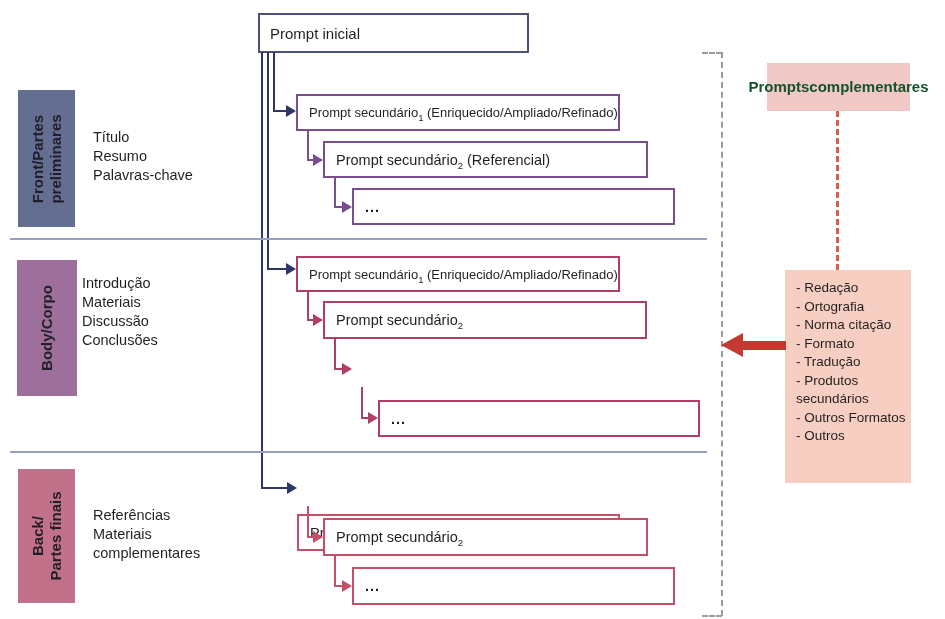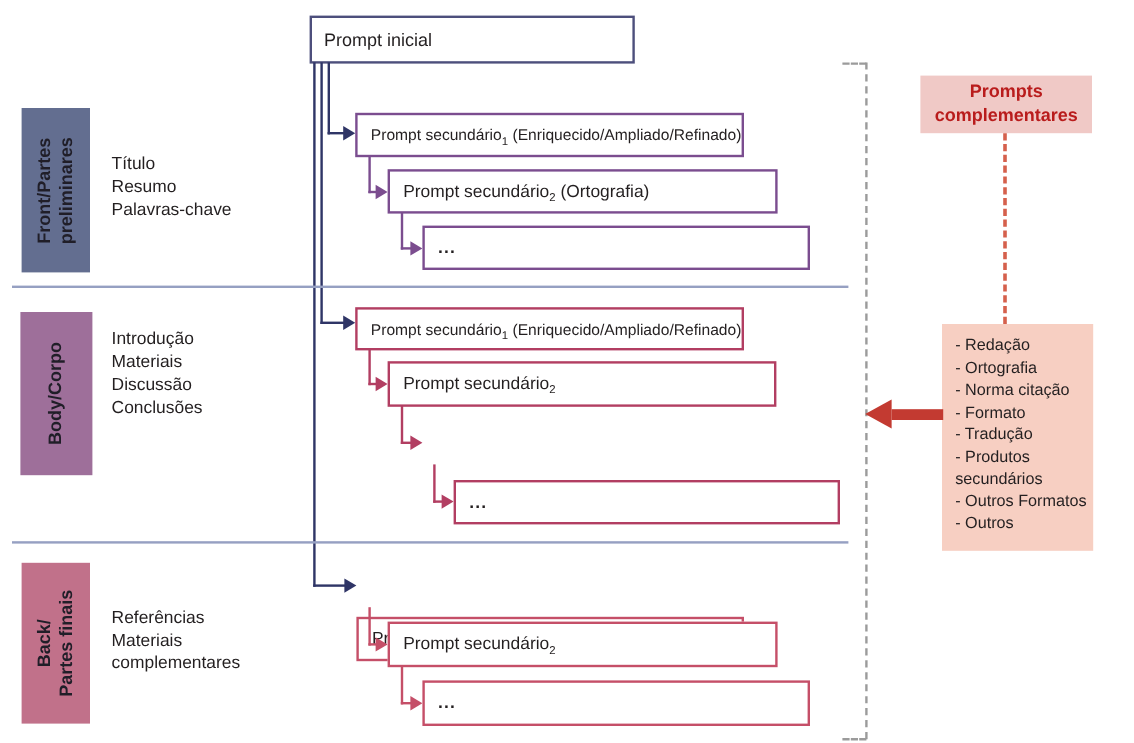--- a/index.html
+++ b/index.html
@@ -54,27 +54,27 @@
   }
   .side-list { position:absolute; font-size:14.5px; line-height:19px; }
 
   .divider { position:absolute; left:10px; width:697px; height:2px; background:#96a0c2; }
 
   
   .gray-dash-v { position:absolute; left:721px; width:0; border-left:2px dashed #9b9b9b; }
   .gray-dash-h { position:absolute; height:0; border-top:2px dashed #9b9b9b; }
   .comp-header {
     position:absolute; left:767px; top:63px; width:143px; height:48px;
-    background:#f0c9c6; box-sizing:border-box; display:flex; flex-direction:column;
+    background:#f0c9c6; box-sizing:border-box; display:flex; flex-direction:row;
     align-items:center; justify-content:center; font-weight:700; font-size:15px;
-    line-height:20px; text-align:center; color:#b91c1c;
+    line-height:20px; text-align:center; color:#14532d;
   }
   .red-dash-v { position:absolute; left:836px; top:111px; height:159px; width:0; border-left:3px dashed #d5604c; }
   .comp-list {
-    position:absolute; left:785px; top:270px; width:126px; height:189px;
+    position:absolute; left:785px; top:270px; width:126px; height:213px;
     background:#f7cfc2; box-sizing:border-box; padding:9px 4px 0 11px;
     font-size:13.5px; line-height:18.5px;
   }
   .red-arrow-shaft { position:absolute; left:743px; top:341px; width:43px; height:9px; background:#c33a31; }
   .red-arrow-head {
     position:absolute; left:721px; top:333px; width:0; height:0;
     border-top:12px solid transparent; border-bottom:12px solid transparent;
     border-right:22px solid #c33a31;
   }
 </style>
@@ -115,36 +115,36 @@
   </div>
 
   <div class="pbox front-border small-text" style="left:296px; top:94px; width:324px; height:37px;">
     <span class="boxtext"><span>Prompt secundário</span><sub>1</sub><span> (Enriquecido/Ampliado/Refinado)</span></span>
   </div>
   <div class="vline c-purple" style="left:307px; top:130px; height:31px;"></div>
   <div class="hline c-purple" style="left:307px; top:159px; width:8px;"></div>
   <div class="arr arr-purple" style="left:313px; top:154px;"></div>
 
   <div class="pbox front-border" style="left:323px; top:141px; width:325px; height:37px;">
-    <span class="boxtext"><span>Prompt secundário</span><sub>2</sub><span> (Ortografia)</span></span>
+    <span class="boxtext"><span>Prompt secundário</span><sub>2</sub><span> (Referencial)</span></span>
   </div>
   <div class="vline c-purple" style="left:334px; top:177px; height:31px;"></div>
   <div class="hline c-purple" style="left:334px; top:206px; width:10px;"></div>
   <div class="arr arr-purple" style="left:342px; top:201px;"></div>
 
   <div class="pbox front-border ellipsis-label" style="left:352px; top:188px; width:323px; height:37px;">
     <span class="boxtext"><span>...</span><sub></sub><span></span></span>
   </div>
 
   <div class="side-label" style="left:17px; top:260px; width:60px; height:136px; background:#9e6f9a;">
     <div class="rot">
       <span style="display:block;">Body/Corpo</span>
     </div>
   </div>
-  <div class="side-list" style="left:93px; top:274px;">
+  <div class="side-list" style="left:82px; top:274px;">
     <div>Introdução</div>
     <div>Materiais</div>
     <div>Discussão</div>
     <div>Conclusões</div>
   </div>
 
   <div class="pbox body-border small-text" style="left:296px; top:256px; width:324px; height:36px;">
     <span class="boxtext"><span>Prompt secundário</span><sub>1</sub><span> (Enriquecido/Ampliado/Refinado)</span></span>
   </div>
   <div class="vline c-crimson" style="left:307px; top:291px; height:30px;"></div>

